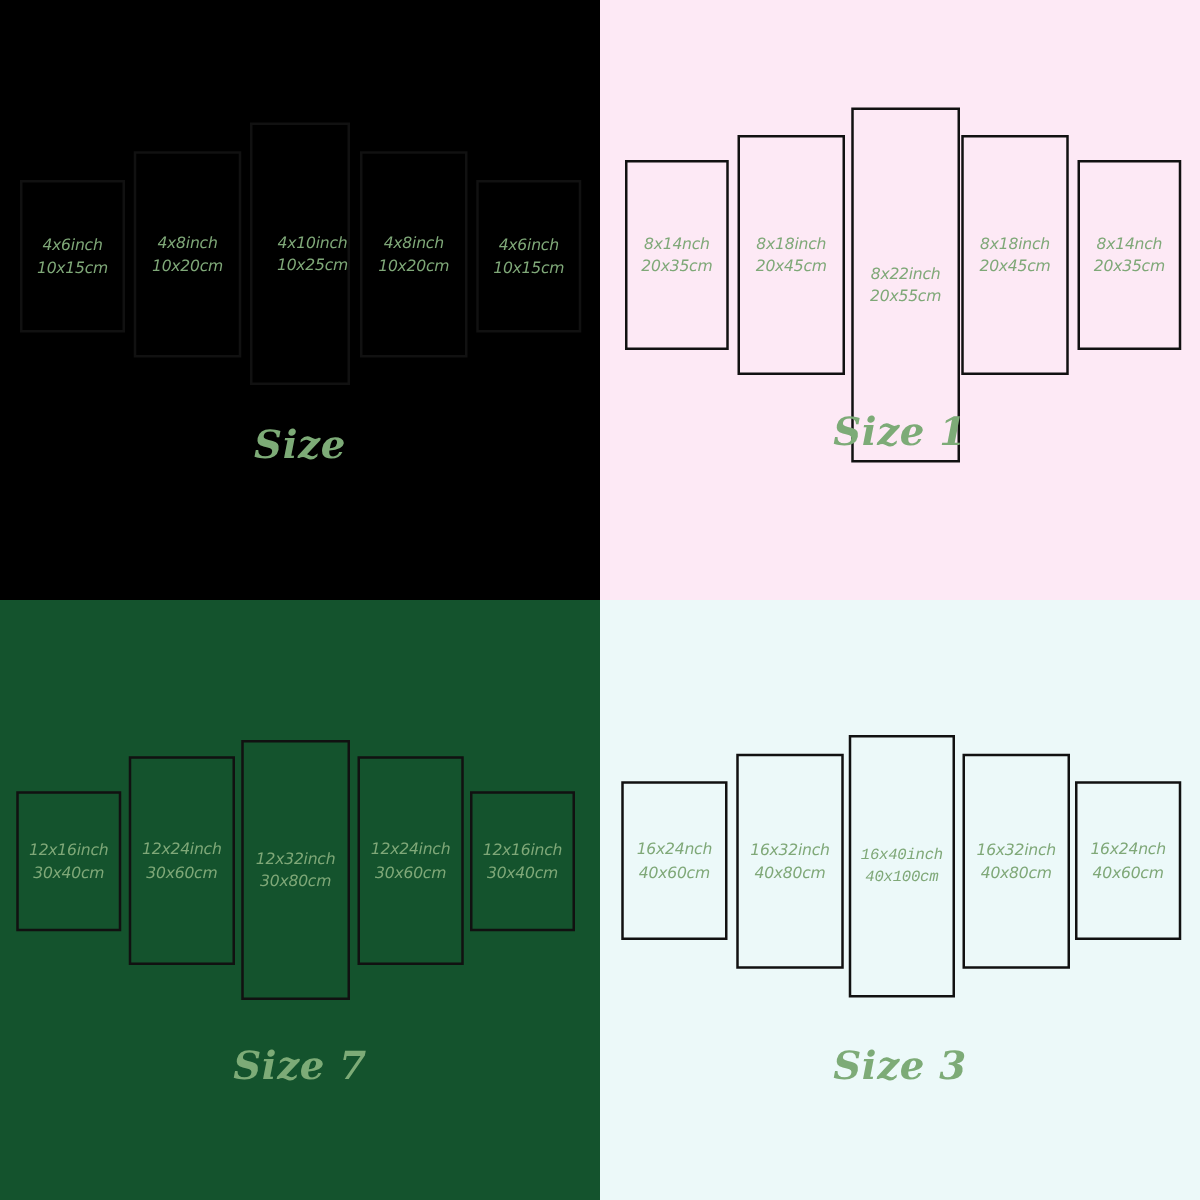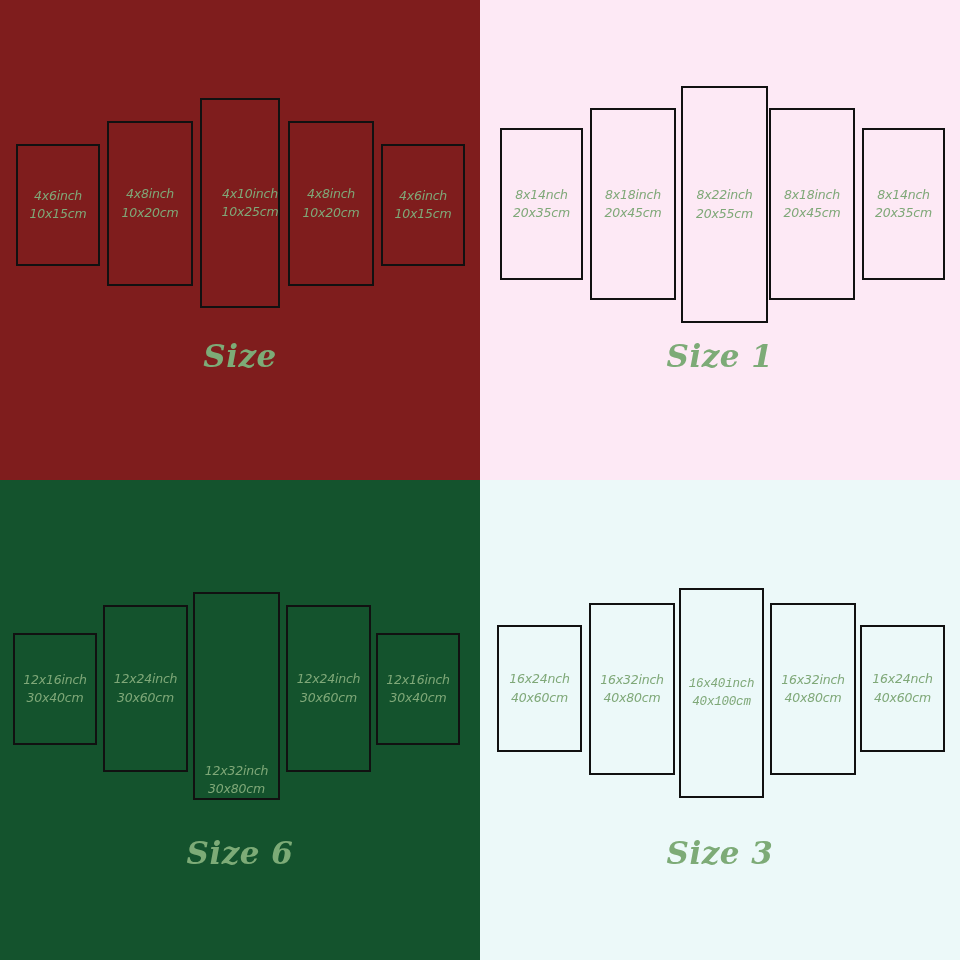--- a/index.html
+++ b/index.html
@@ -75,30 +75,30 @@
   }
 
   
   .q1 { background: #f5ffe8; }
   .q2 { background: #fde9f5; }
   .q3 { background: #fde5da; }
   .q4 { background: #ecf9f9; }
 
   
   .q1 .quadrant-title { top: 338px; }
-  .q2 .quadrant-title { top: 338px; font-style: italic; }
+  .q2 .quadrant-title { top: 328px; font-style: italic; }
   .q3 .quadrant-title { top: 820px; }
   .q4 .quadrant-title { top: 820px; }
   .q3 .quadrant-title, .q4 .quadrant-title { top: 355px; }
 </style>
 </head>
 <body>
 
 <div id="size-chart">
-    <div class="quadrant q1" style="background: #7f1d1d; text-decoration: underline;">
+    <div class="quadrant q1" style="background: #000000; text-decoration: underline;">
       <div class="panel-cluster">
         <div class="panel" style="left: 16px; top: 144px; width: 84px; height: 122px; border-color: rgb(17, 17, 17);">
           <div class="panel-label" style="color: rgb(127, 168, 120);">
             <span class="dim-in">4x6inch</span>
             <span class="dim-cm">10x15cm</span>
           </div>
         </div>
         <div class="panel" style="left: 107px; top: 121px; width: 86px; height: 165px; border-color: rgb(17, 17, 17);">
           <div class="panel-label" style="color: rgb(127, 168, 120);">
             <span class="dim-in">4x8inch</span>
@@ -133,21 +133,21 @@
             <span class="dim-in">8x14nch</span>
             <span class="dim-cm">20x35cm</span>
           </div>
         </div>
         <div class="panel" style="left: 110px; top: 108px; width: 86px; height: 192px; border-color: rgb(17, 17, 17);">
           <div class="panel-label" style="color: rgb(127, 168, 120);">
             <span class="dim-in">8x18inch</span>
             <span class="dim-cm">20x45cm</span>
           </div>
         </div>
-        <div class="panel" style="left: 201px; top: 86px; width: 87px; height: 237px; border-color: rgb(17, 17, 17);">
+        <div class="panel" style="left: 201px; top: 86px; width: 87px; height: 284px; border-color: rgb(17, 17, 17);">
           <div class="panel-label" style="color: rgb(127, 168, 120);">
             <span class="dim-in">8x22inch</span>
             <span class="dim-cm">20x55cm</span>
           </div>
         </div>
         <div class="panel" style="left: 289px; top: 108px; width: 86px; height: 192px; border-color: rgb(17, 17, 17);">
           <div class="panel-label" style="color: rgb(127, 168, 120);">
             <span class="dim-in">8x18inch</span>
             <span class="dim-cm">20x45cm</span>
           </div>
@@ -168,40 +168,40 @@
             <span class="dim-in">12x16inch</span>
             <span class="dim-cm">30x40cm</span>
           </div>
         </div>
         <div class="panel" style="left: 103px; top: 125px; width: 85px; height: 167px; border-color: rgb(17, 17, 17);">
           <div class="panel-label" style="color: rgb(127, 168, 120);">
             <span class="dim-in">12x24inch</span>
             <span class="dim-cm">30x60cm</span>
           </div>
         </div>
-        <div class="panel" style="left: 193px; top: 112px; width: 87px; height: 208px; border-color: rgb(17, 17, 17); align-items: flex-end;">
+        <div class="panel" style="left: 193px; top: 112px; width: 87px; height: 208px; border-color: rgb(17, 17, 17);">
           <div class="panel-label" style="color: rgb(127, 168, 120);">
             <span class="dim-in">12x32inch</span>
             <span class="dim-cm">30x80cm</span>
           </div>
         </div>
         <div class="panel" style="left: 286px; top: 125px; width: 85px; height: 167px; border-color: rgb(17, 17, 17);">
           <div class="panel-label" style="color: rgb(127, 168, 120);">
             <span class="dim-in">12x24inch</span>
             <span class="dim-cm">30x60cm</span>
           </div>
         </div>
         <div class="panel" style="left: 376px; top: 153px; width: 84px; height: 112px; border-color: rgb(17, 17, 17);">
           <div class="panel-label" style="color: rgb(127, 168, 120);">
             <span class="dim-in">12x16inch</span>
             <span class="dim-cm">30x40cm</span>
           </div>
         </div>
       </div>
-      <div class="quadrant-title" style="color: rgb(125, 171, 119);">Size 6</div>
+      <div class="quadrant-title" style="color: rgb(125, 171, 119);">Size 7</div>
     </div>
     <div class="quadrant q4" style="background: rgb(236, 249, 249);">
       <div class="panel-cluster">
         <div class="panel" style="left: 17px; top: 145px; width: 85px; height: 127px; border-color: rgb(17, 17, 17);">
           <div class="panel-label" style="color: rgb(127, 168, 120);">
             <span class="dim-in">16x24nch</span>
             <span class="dim-cm">40x60cm</span>
           </div>
         </div>
         <div class="panel" style="left: 109px; top: 123px; width: 86px; height: 172px; border-color: rgb(17, 17, 17);">

